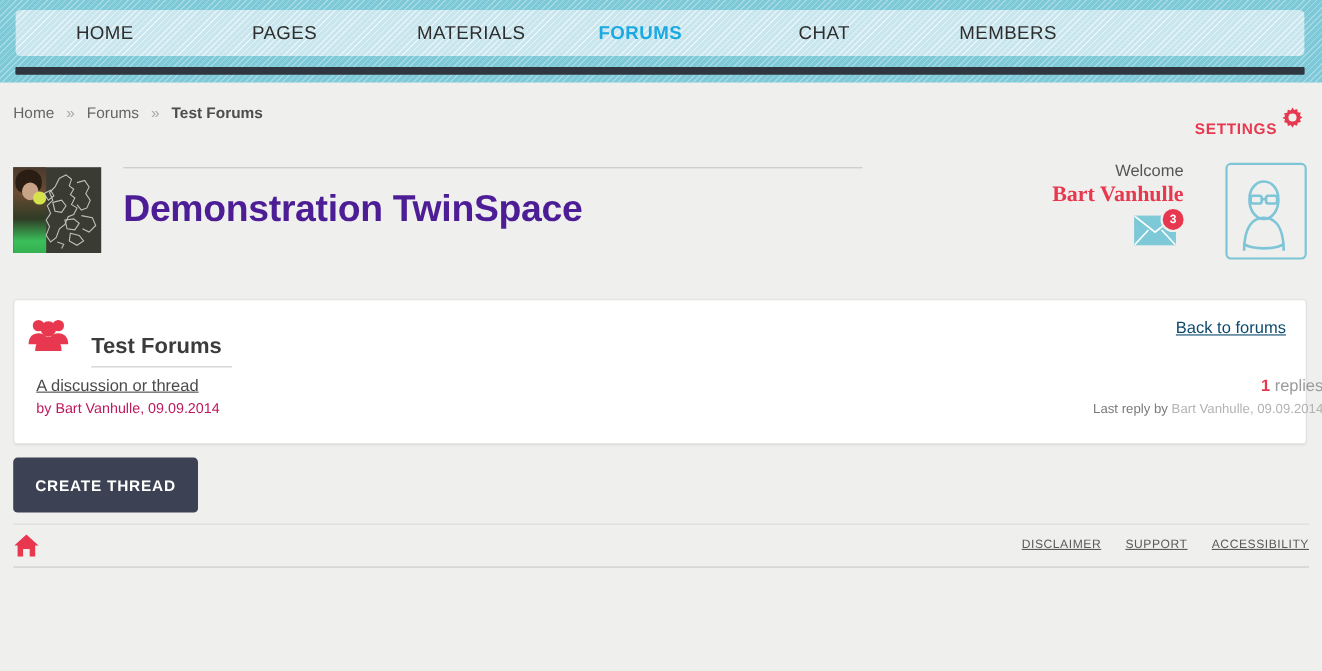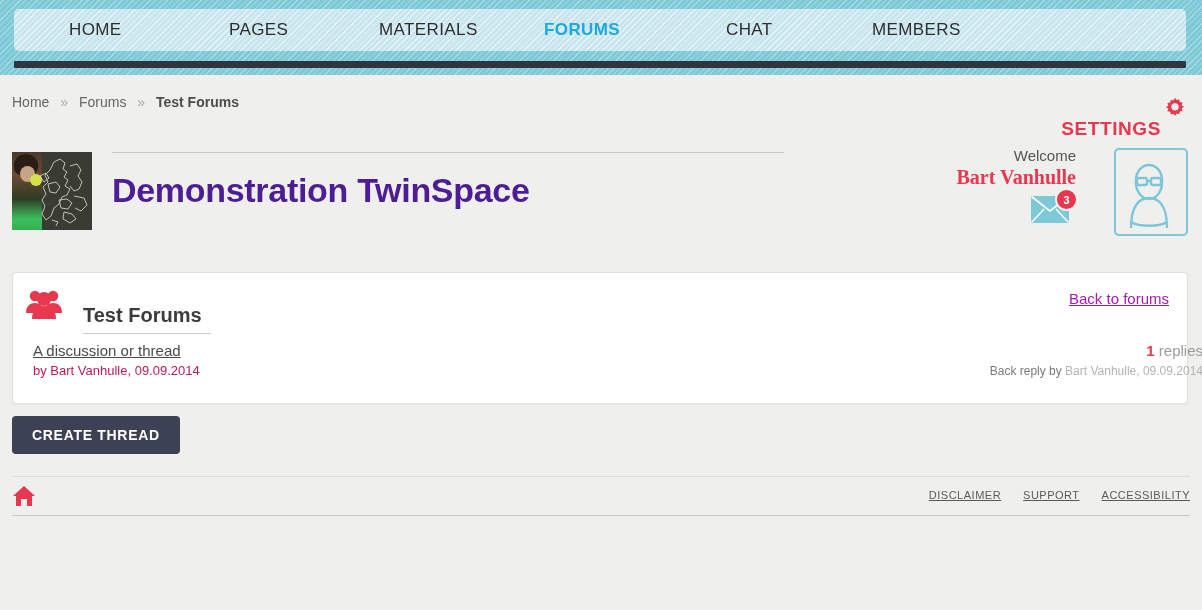--- a/index.html
+++ b/index.html
@@ -99,27 +99,27 @@
   
   #settings {
     position: absolute;
     top: 96px; right: 14px;
     display: flex;
     align-items: center;
     cursor: pointer;
     text-decoration: none;
   }
   #settings .slabel {
-    font-size: 19px;
+    font-size: 14px;
     font-weight: bold;
     color: #e8384f;
     letter-spacing: 0.6px;
     margin-right: 1px;
     position: relative;
-    top: 18px;
+    top: 5px;
     margin-left: 13px;
   }
 
   
   #thumb {
     position: absolute;
     top: 152px; left: 12px;
     width: 80px; height: 78px;
     background: #3a3c33;
     overflow: hidden;
@@ -241,21 +241,21 @@
     color: #3b3b3b;
     padding-bottom: 6px;
     border-bottom: 1px solid #c9c9c7;
     width: 128px;
     white-space: nowrap;
   }
   #backtoforums {
     position: absolute;
     top: 17px; right: 18px;
     font-size: 15px;
-    color: #a21caf;
+    color: #0c4a6e;
     text-decoration: underline;
     cursor: pointer;
     white-space: nowrap;
   }
   #threadrow {
     position: absolute;
     top: 65px; left: 0;
     width: 100%;
     height: 52px;
     padding-left: 48px;
@@ -295,21 +295,21 @@
     white-space: nowrap;
   }
   #lastreply .who {
     color: #b3b3b3;
   }
 
   
   #createthread {
     position: absolute;
     top: 416px; left: 12px;
-    height: 38px;
+    height: 50px;
     padding: 0 20px;
     background: #3c4153;
     color: #ffffff;
     font-size: 14px;
     font-weight: bold;
     letter-spacing: 0.7px;
     border: none;
     border-radius: 4px;
     cursor: pointer;
     display: flex;
@@ -447,21 +447,21 @@
   <a id="backtoforums">Back to forums</a>
 
   <div id="threadrow">
     <a id="threadtitle">A discussion or thread</a>
     <div id="threadmeta">by Bart Vanhulle, 09.09.2014</div>
     <div id="repliescount">
       <span class="num">1</span>
       <span>replies</span>
     </div>
     <div id="lastreply">
-      <span>Back reply by</span>
+      <span>Last reply by</span>
       <span class="who">Bart Vanhulle, 09.09.2014</span>
     </div>
   </div>
 </section>
 
 <button id="createthread">CREATE THREAD</button>
 
 <div id="footer-sep-top"></div>
 <a id="footer-home">
   <svg width="24" height="24" viewBox="0 0 24 24">

